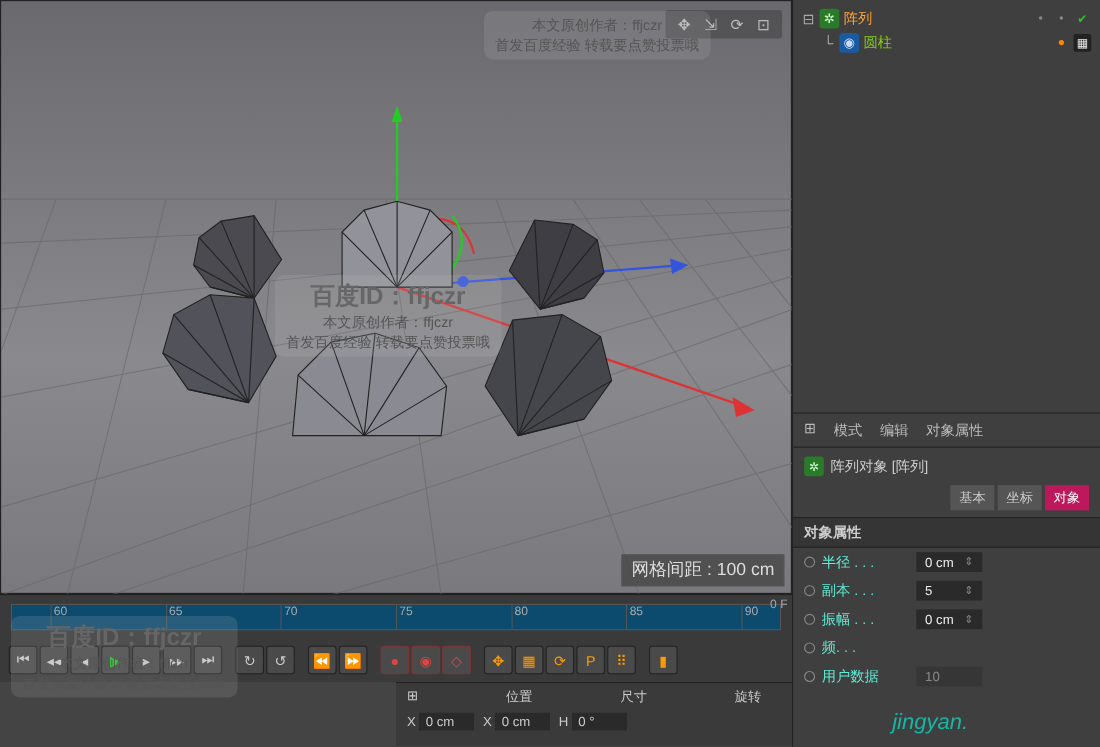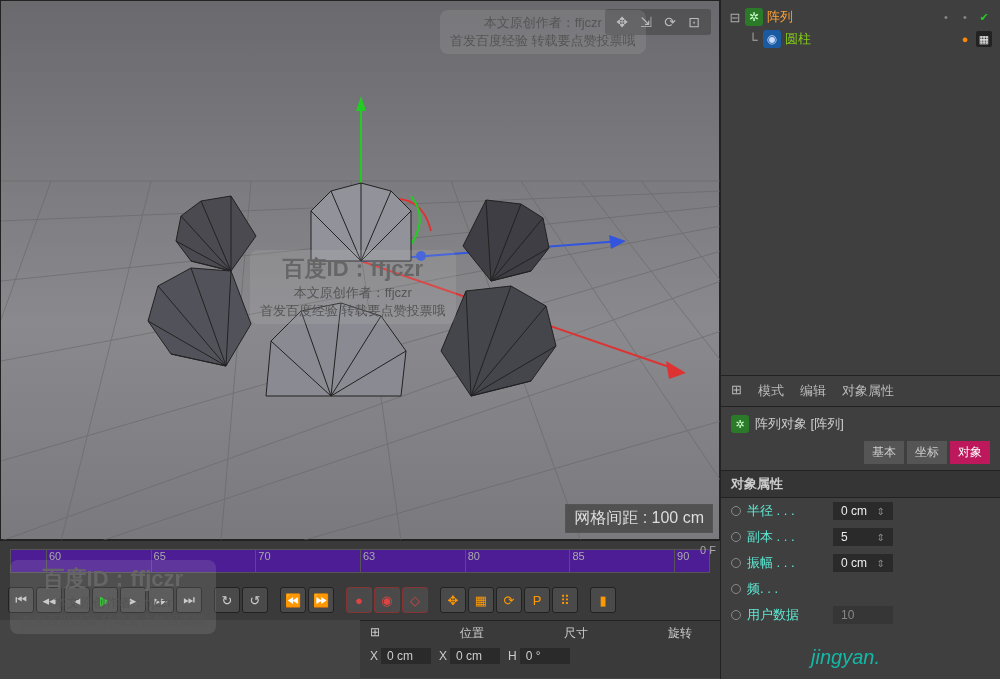--- a/index.html
+++ b/index.html
@@ -57,21 +57,21 @@
   .attr-row { display:flex; align-items:center; padding:4px 10px; gap:6px; }
   .attr-row .dot { width:10px; height:10px; border:1px solid #888; border-radius:50%; }
   .attr-row .lbl { width:80px; color:#5eead4; }
   .attr-row .val { background:#2a2a2a; padding:2px 8px; min-width:60px; color:#eee; font-size:12px; display:flex; justify-content:space-between; align-items:center; }
   .attr-row .spin { color:#888; font-size:10px; }
   
   .timeline {
     position: absolute; top: 540px; left: 0; width: 720px; height: 40px;
     background: #3a3a3a; border-top: 1px solid #222; display:flex; align-items:center;
   }
-  .ruler { flex:1; height:24px; position:relative; margin:0 10px; background:#4c1d95; border:1px solid #555; }
+  .ruler { flex:1; height:24px; position:relative; margin:0 10px; background:#0c4a6e; border:1px solid #555; }
   .ruler-tick { position:absolute; top:0; bottom:0; border-left:1px solid #555; color:#aaa; font-size:11px; padding-left:2px; }
   .ruler-frame { position:absolute; right:4px; top:3px; color:#aaa; font-size:11px; }
   
   .transport {
     position: absolute; top: 580px; left: 0; width: 720px; height: 40px;
     background: #3a3a3a; display:flex; align-items:center; padding:0 8px; gap:2px;
   }
   .tbtn { width:26px; height:26px; background:#4a4a4a; border:1px solid #222; border-radius:3px;
     display:flex; align-items:center; justify-content:center; color:#ccc; font-size:13px; }
   .tbtn.play { color:#2c2; }
@@ -280,21 +280,21 @@
         <span>10</span>
       </span>
   </div>
 </div>
 
 <div class="timeline">
   <div class="ruler">
     <div class="ruler-tick" style="left:5%">60</div>
     <div class="ruler-tick" style="left:20%">65</div>
     <div class="ruler-tick" style="left:35%">70</div>
-    <div class="ruler-tick" style="left:50%">63</div>
+    <div class="ruler-tick" style="left:50%">75</div>
     <div class="ruler-tick" style="left:65%">80</div>
     <div class="ruler-tick" style="left:80%">85</div>
     <div class="ruler-tick" style="left:95%">90</div>
   </div>
   <div class="ruler-frame">0 F</div>
 </div>
 
 <div class="frame-badge">90 F</div>
 
 <div class="transport">

